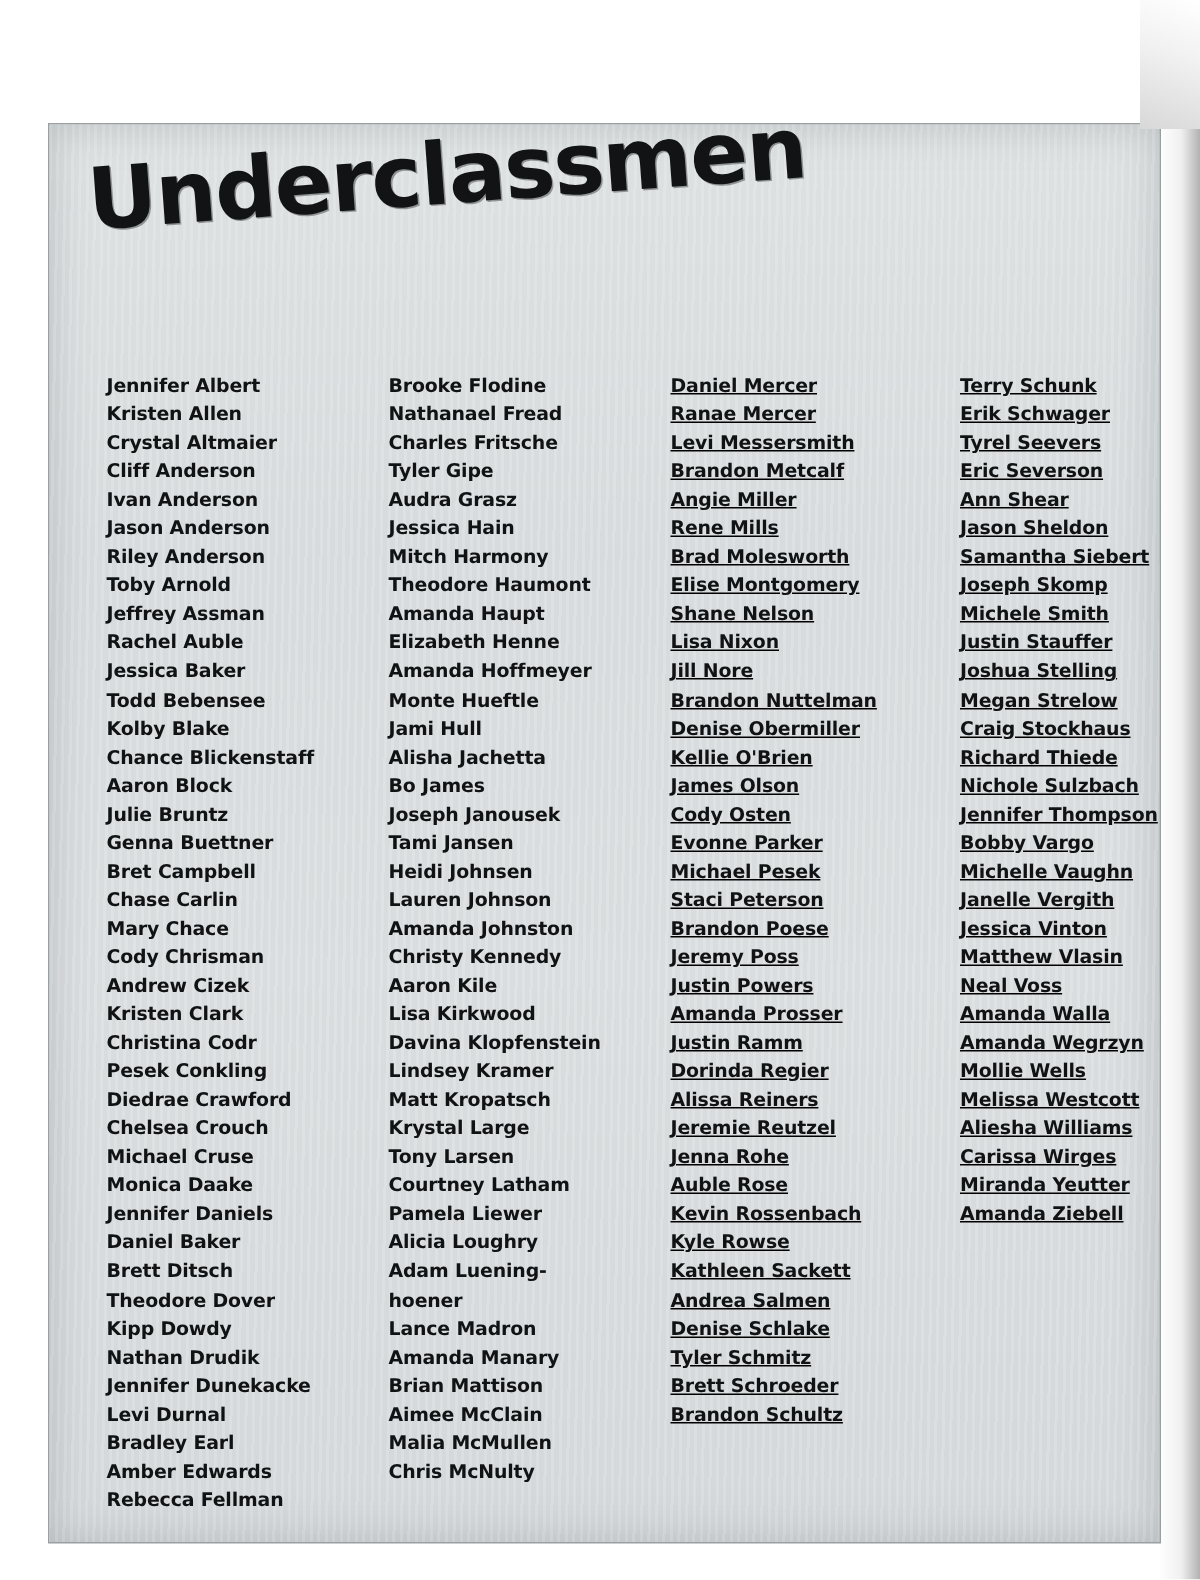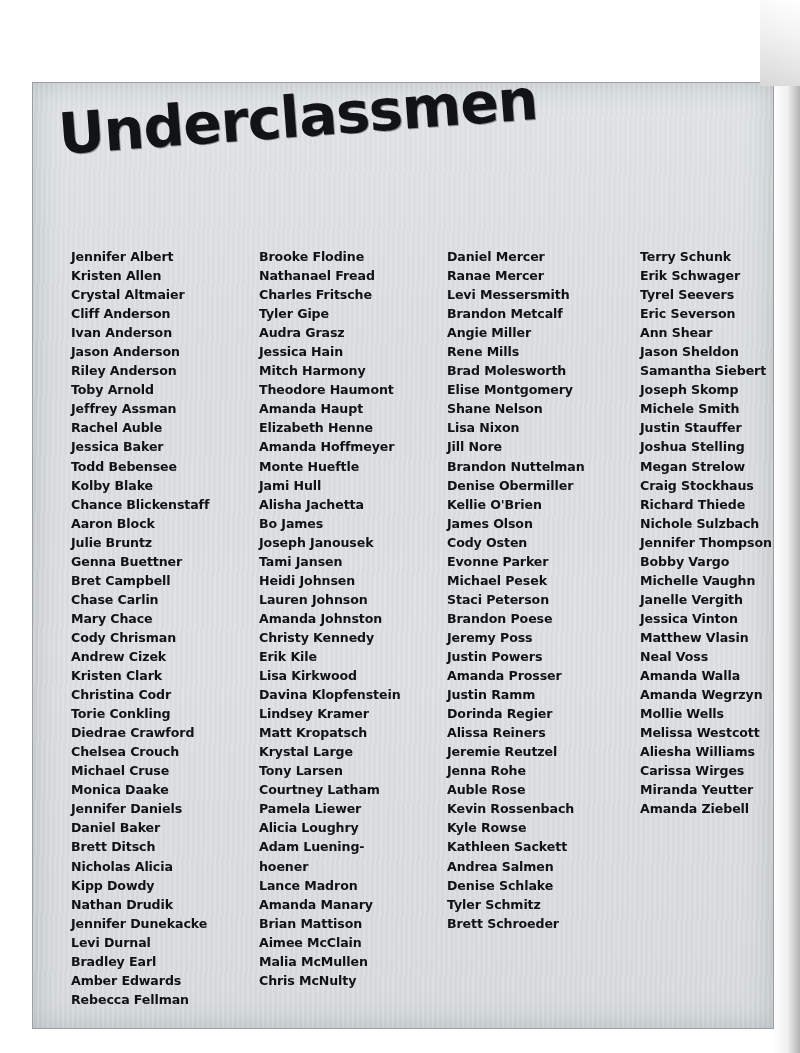--- a/index.html
+++ b/index.html
@@ -87,20 +87,21 @@
     z-index: 2;
     margin-top: 26px;
   }
   .col {
     width: 173px;
     flex: 0 0 173px;
   }
   .col.wide {
     width: 178px;
     flex: 0 0 178px;
+    text-decoration: underline;
   }
   .name {
     font-family: "DejaVu Sans", sans-serif;
     font-weight: bold;
     font-size: 12.6px;
     line-height: 19.05px;
     color: #101214;
     white-space: nowrap;
     letter-spacing: -0.1px;
   }
@@ -130,29 +131,29 @@
           <div class="name">Aaron Block</div>
           <div class="name">Julie Bruntz</div>
           <div class="name">Genna Buettner</div>
           <div class="name">Bret Campbell</div>
           <div class="name">Chase Carlin</div>
           <div class="name">Mary Chace</div>
           <div class="name">Cody Chrisman</div>
           <div class="name">Andrew Cizek</div>
           <div class="name">Kristen Clark</div>
           <div class="name">Christina Codr</div>
-          <div class="name">Torie Conkling</div>
+          <div class="name">Pesek Conkling</div>
           <div class="name">Diedrae Crawford</div>
           <div class="name">Chelsea Crouch</div>
           <div class="name">Michael Cruse</div>
           <div class="name">Monica Daake</div>
           <div class="name">Jennifer Daniels</div>
           <div class="name">Daniel Baker</div>
           <div class="name">Brett Ditsch</div>
-          <div class="name">Nicholas Alicia</div>
+          <div class="name">Theodore Dover</div>
           <div class="name">Kipp Dowdy</div>
           <div class="name">Nathan Drudik</div>
           <div class="name">Jennifer Dunekacke</div>
           <div class="name">Levi Durnal</div>
           <div class="name">Bradley Earl</div>
           <div class="name">Amber Edwards</div>
           <div class="name">Rebecca Fellman</div>
         </div>
       <div class="col" id="c1">
           <div class="name">Brooke Flodine</div>
@@ -169,21 +170,21 @@
           <div class="name">Monte Hueftle</div>
           <div class="name">Jami Hull</div>
           <div class="name">Alisha Jachetta</div>
           <div class="name">Bo James</div>
           <div class="name">Joseph Janousek</div>
           <div class="name">Tami Jansen</div>
           <div class="name">Heidi Johnsen</div>
           <div class="name">Lauren Johnson</div>
           <div class="name">Amanda Johnston</div>
           <div class="name">Christy Kennedy</div>
-          <div class="name">Erik Kile</div>
+          <div class="name">Aaron Kile</div>
           <div class="name">Lisa Kirkwood</div>
           <div class="name">Davina Klopfenstein</div>
           <div class="name">Lindsey Kramer</div>
           <div class="name">Matt Kropatsch</div>
           <div class="name">Krystal Large</div>
           <div class="name">Tony Larsen</div>
           <div class="name">Courtney Latham</div>
           <div class="name">Pamela Liewer</div>
           <div class="name">Alicia Loughry</div>
           <div class="name">Adam Luening-</div>
@@ -225,20 +226,21 @@
           <div class="name">Jeremie Reutzel</div>
           <div class="name">Jenna Rohe</div>
           <div class="name">Auble Rose</div>
           <div class="name">Kevin Rossenbach</div>
           <div class="name">Kyle Rowse</div>
           <div class="name">Kathleen Sackett</div>
           <div class="name">Andrea Salmen</div>
           <div class="name">Denise Schlake</div>
           <div class="name">Tyler Schmitz</div>
           <div class="name">Brett Schroeder</div>
+          <div class="name">Brandon Schultz</div>
         </div>
       <div class="col wide" id="c3">
           <div class="name">Terry Schunk</div>
           <div class="name">Erik Schwager</div>
           <div class="name">Tyrel Seevers</div>
           <div class="name">Eric Severson</div>
           <div class="name">Ann Shear</div>
           <div class="name">Jason Sheldon</div>
           <div class="name">Samantha Siebert</div>
           <div class="name">Joseph Skomp</div>

